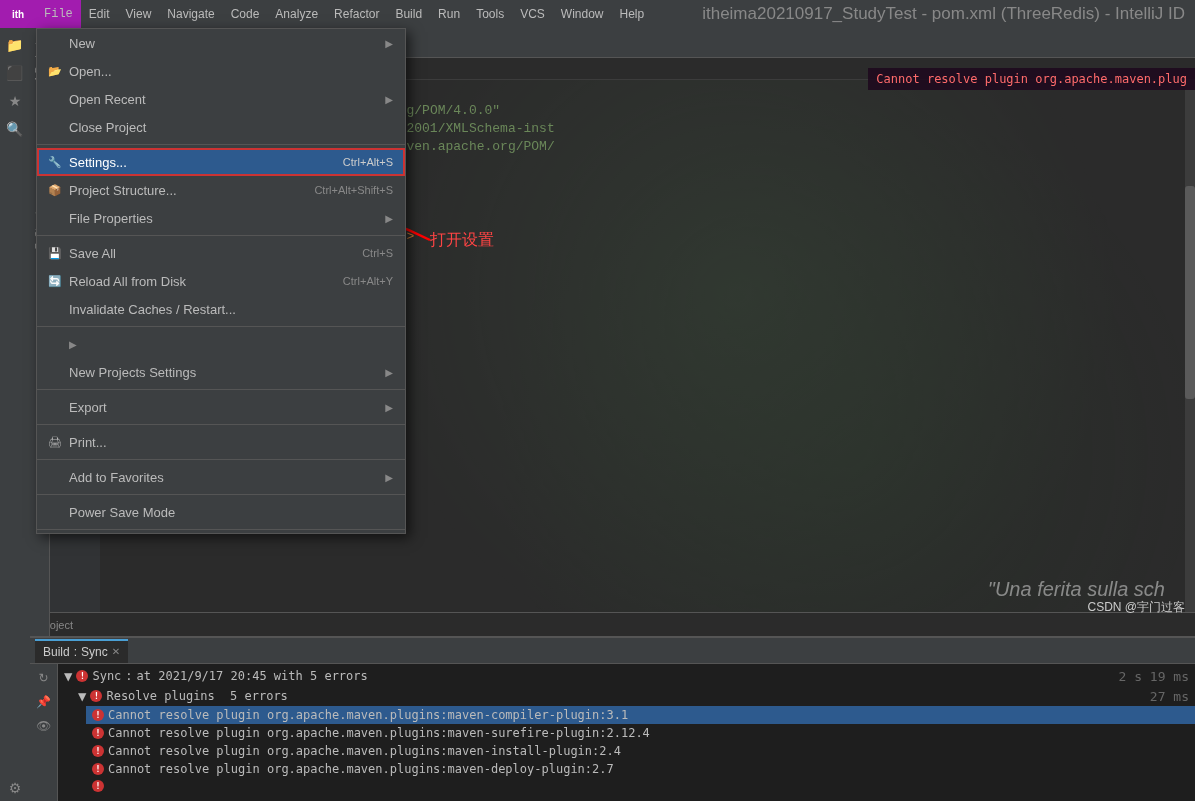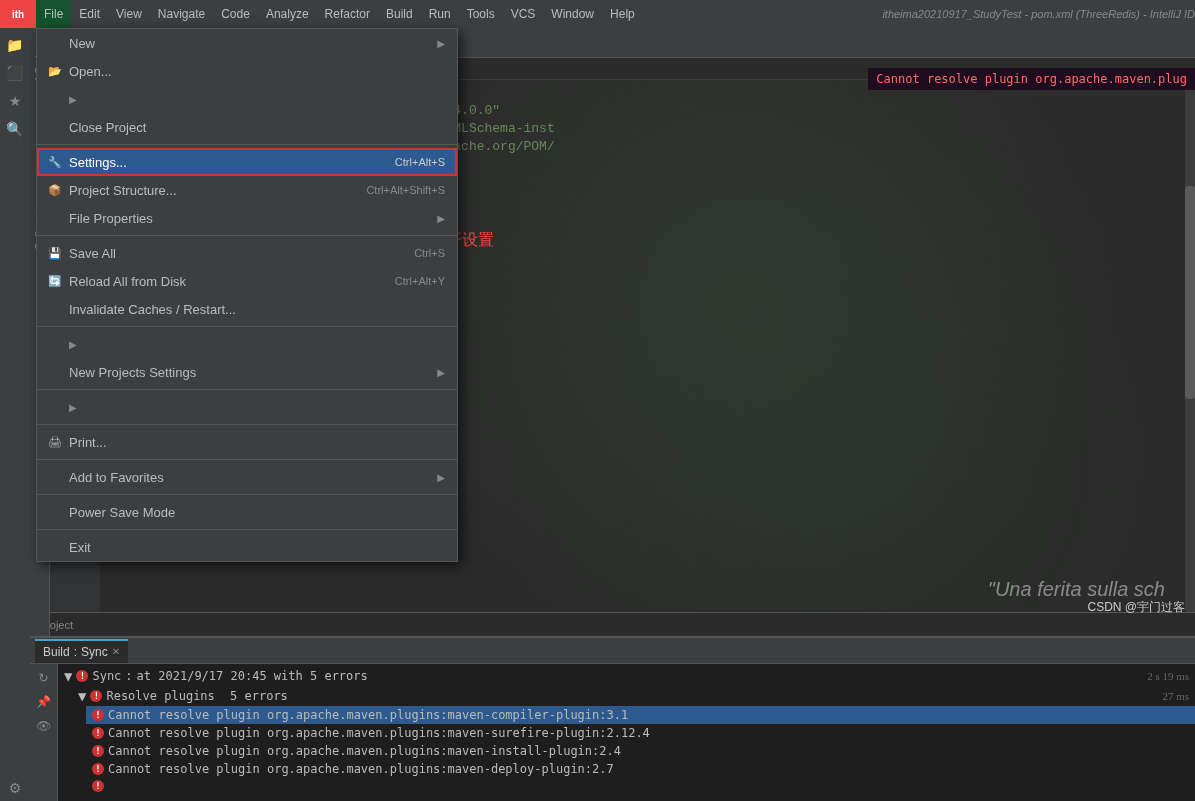--- a/index.html
+++ b/index.html
@@ -38,21 +38,21 @@
       height: 28px;
       background: #3c3f41;
       display: flex;
       align-items: center;
       z-index: 100;
     }
 
     .menubar-logo {
       width: 36px;
       height: 28px;
-      background: #ef4444;
+      background: #a21caf;
       display: flex;
       align-items: center;
       justify-content: center;
       color: white;
       font-size: 10px;
       font-weight: bold;
       flex-shrink: 0;
     }
 
     .menubar-items {
@@ -68,31 +68,31 @@
       display: flex;
       align-items: center;
       color: #bbbbbb;
       font-size: 12px;
       cursor: pointer;
     }
     .menubar-item:hover, .menubar-item.active {
       background: #4c5052;
     }
     .menubar-item.active {
-      background: #14532d;
+      background: #a21caf;
+      font-family: Liberation Mono, monospace;
     }
 
     .menubar-title {
       position: absolute;
-      right: 0;
+      right: 10px;
       top: 50%;
       transform: translateY(-50%);
       color: #888;
-      font-size: 11px;
-      font-style: italic;
+      font-size: 17px;
     }
 
     
     .sidebar {
       position: absolute;
       top: 28px;
       left: 0;
       width: 30px;
       bottom: 0;
       background: #3c3f41;
@@ -249,21 +249,21 @@
         radial-gradient(circle at 60% 40%, rgba(80,120,80,0.4) 0%, transparent 50%),
         radial-gradient(circle at 70% 70%, rgba(40,80,40,0.3) 0%, transparent 40%);
       pointer-events: none;
     }
 
     
     .dropdown-menu {
       position: absolute;
       top: 28px;
       left: 36px;
-      width: 422px;
+      width: 370px;
       background: #3c3f41;
       border: 1px solid #555;
       box-shadow: 4px 4px 12px rgba(0,0,0,0.6);
       z-index: 1000;
       font-size: 13px;
       color: #bbbbbb;
     }
 
     .menu-item {
       display: flex;
@@ -412,22 +412,21 @@
       justify-content: center;
       color: white;
       font-size: 9px;
       font-weight: bold;
       flex-shrink: 0;
     }
 
     .build-time {
       margin-left: auto;
       color: #666;
-      font-size: 11px;
-      font-family: Liberation Serif, serif;
+      font-size: 13px;
     }
 
     .tree-indent { margin-left: 14px; }
 
     
     .error-notification {
       position: absolute;
       top: 68px;
       right: 0;
       background: rgba(30,10,30,0.9);
@@ -752,20 +751,21 @@
     <span class="submenu-arrow">▶</span>
   </div>
 
   <div class="menu-item">
     <span class="menu-item-icon" style="font-size:11px;">📂</span>
     <span class="menu-item-label">Open...</span>
   </div>
 
   <div class="menu-item">
     <span class="menu-item-icon"></span>
+    <span class="menu-item-label">Open Recent</span>
     <span class="submenu-arrow">▶</span>
   </div>
 
   <div class="menu-item">
     <span class="menu-item-icon"></span>
     <span class="menu-item-label">Close Project</span>
   </div>
 
   <div class="menu-separator"></div>
 
@@ -816,20 +816,21 @@
   <div class="menu-item">
     <span class="menu-item-icon"></span>
     <span class="menu-item-label">New Projects Settings</span>
     <span class="submenu-arrow">▶</span>
   </div>
 
   <div class="menu-separator"></div>
 
   <div class="menu-item">
     <span class="menu-item-icon"></span>
+    <span class="menu-item-label">Export</span>
     <span class="submenu-arrow">▶</span>
   </div>
 
   <div class="menu-separator"></div>
 
   <div class="menu-item">
     <span class="menu-item-icon" style="font-size:11px;">🖨</span>
     <span class="menu-item-label">Print...</span>
   </div>
 
@@ -843,17 +844,13 @@
 
   <div class="menu-separator"></div>
 
   <div class="menu-item">
     <span class="menu-item-icon"></span>
     <span class="menu-item-label">Power Save Mode</span>
   </div>
 
   <div class="menu-separator"></div>
 
-  <div class="menu-item">
-    <span class="menu-item-icon"></span>
-    <span class="menu-item-label">Exit</span>
-  </div>
 </div>
 
 </body></html>

